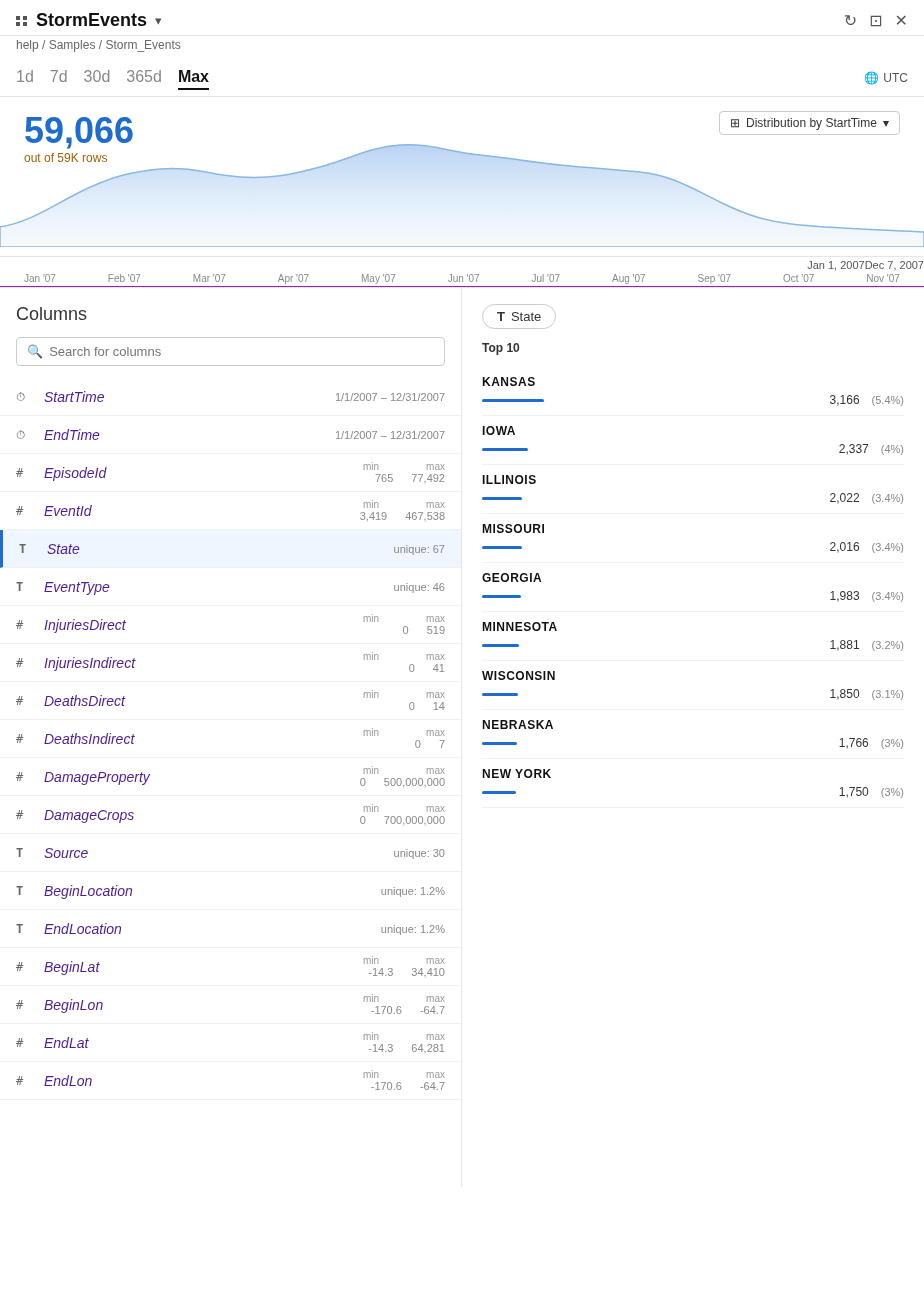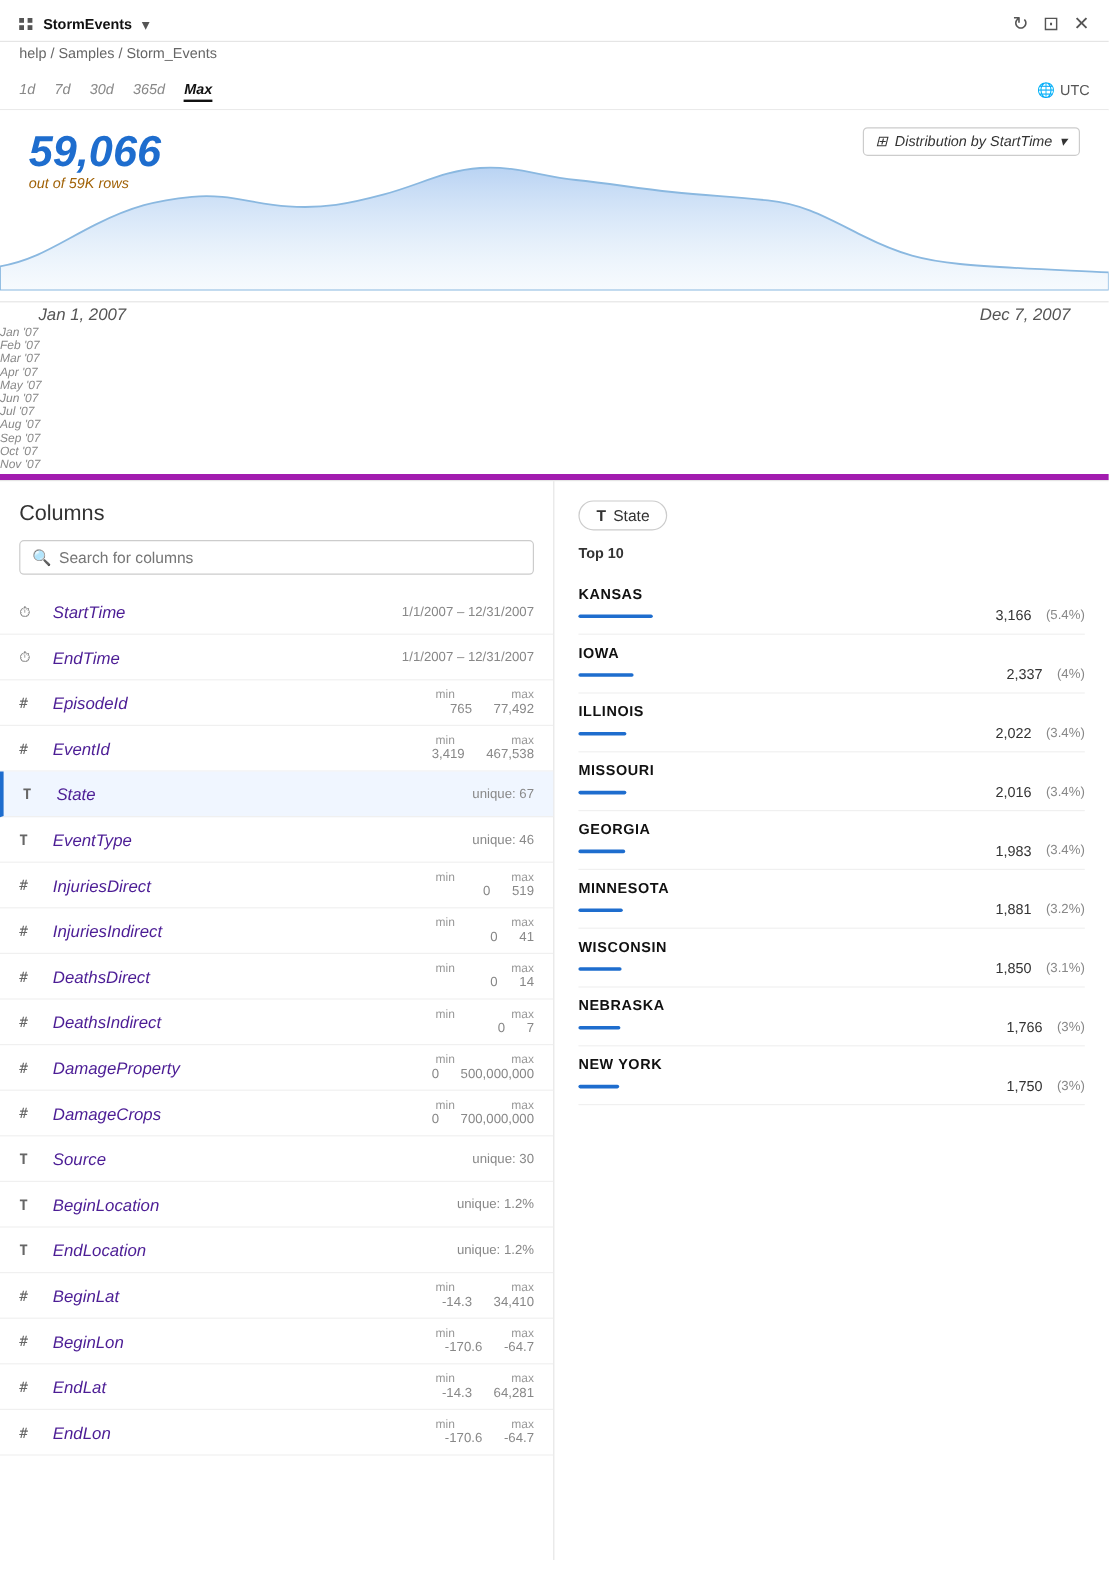--- a/index.html
+++ b/index.html
@@ -1,40 +1,40 @@
 <!DOCTYPE html>
 <html><head>
   <meta charset="utf-8">
   <style>
     * { box-sizing: border-box; margin: 0; padding: 0; }
     body { font-family: 'Segoe UI', Arial, sans-serif; background: #fff; color: #333; font-size: 13px; width: 924px; min-height: 1310px; overflow-x: hidden; }
 
     
     .header { display: flex; align-items: center; justify-content: space-between; padding: 10px 16px 4px 16px; border-bottom: 1px solid #e5e5e5; }
     .header-left { display: flex; align-items: center; gap: 8px; }
-    .header-title { font-size: 12px; font-weight: 600; color: #111; }
+    .header-title { font-size: 18px; font-weight: 600; color: #111; }
     .breadcrumb { font-size: 12px; color: #666; padding: 2px 16px 8px 16px; }
     .header-icons { display: flex; gap: 12px; align-items: center; }
     .header-icon { cursor: pointer; color: #555; font-size: 16px; }
 
     
     .time-filter-bar { display: flex; align-items: center; justify-content: space-between; padding: 6px 16px; border-bottom: 1px solid #e5e5e5; }
     .time-options { display: flex; gap: 16px; }
-    .time-opt { font-size: 12px; color: #888; cursor: pointer; padding: 2px 0; font-style: italic; }
+    .time-opt { font-size: 16px; color: #888; cursor: pointer; padding: 2px 0; }
     .time-opt.active { color: #111; font-weight: 600; border-bottom: 2px solid #111; }
     .utc-label { display: flex; align-items: center; gap: 4px; font-size: 12px; color: #555; }
 
     
     .chart-area { position: relative; height: 160px; background: #fff; border-bottom: 1px solid #e5e5e5; padding: 0 16px; }
     .chart-row-count { position: absolute; top: 16px; left: 24px; }
     .row-count-num { font-size: 36px; font-weight: 700; color: #1e6dce; line-height: 1; }
     .row-count-sub { font-size: 12px; color: #a16207; margin-top: 2px; }
     .distribution-btn { position: absolute; top: 14px; right: 24px; display: flex; align-items: center; gap: 6px; font-size: 12px; color: #333; cursor: pointer; border: 1px solid #ccc; border-radius: 4px; padding: 4px 10px; background: #fff; }
-    .chart-dates { display: flex; justify-content: space-between; padding: 0 32px; font-size: 14px; color: #555; margin-top: 2px; }
-    .chart-axis { display: flex; justify-content: space-between; padding: 2px 0; font-size: 10px; color: #888; flex-direction: column; }
+    .chart-dates { display: flex; justify-content: flex-end; padding: 0 0; font-size: 11px; color: #555; margin-top: 2px; }
+    .chart-axis { display: flex; justify-content: space-between; padding: 2px 24px; font-size: 10px; color: #888; }
 
     
     .main-content { display: flex; border-top: 1px solid #e5e5e5; min-height: 900px; }
 
     
     .columns-panel { width: 462px; border-right: 1px solid #e5e5e5; padding: 16px 0; flex-shrink: 0; }
     .columns-title { font-size: 18px; font-weight: 400; padding: 0 16px 12px 16px; }
     .search-box { margin: 0 16px 12px 16px; display: flex; align-items: center; border: 1px solid #ccc; border-radius: 4px; padding: 6px 10px; gap: 6px; }
     .search-input { border: none; outline: none; flex: 1; font-size: 13px; color: #888; background: transparent; }
     .search-icon { color: #888; font-size: 13px; }
@@ -92,21 +92,21 @@
     <span class="time-opt">30d</span>
     <span class="time-opt">365d</span>
     <span class="time-opt active">Max</span>
   </div>
   <div class="utc-label">
     <span>🌐</span>
     <span>UTC</span>
   </div>
 </div>
 
-<div style="position:relative; border-bottom: 5px solid #a21caf; background:#fff;font-style:italic;">
+<div style="position:relative; border-bottom: 1px solid #a21caf; background:#fff;">
   <div class="chart-area">
     <div class="chart-row-count">
       <div class="row-count-num">59,066</div>
       <div class="row-count-sub">out of 59K rows</div>
     </div>
     <div class="distribution-btn">
       <span>⊞</span>
       <span>Distribution by StartTime</span>
       <span>▾</span>
     </div>

